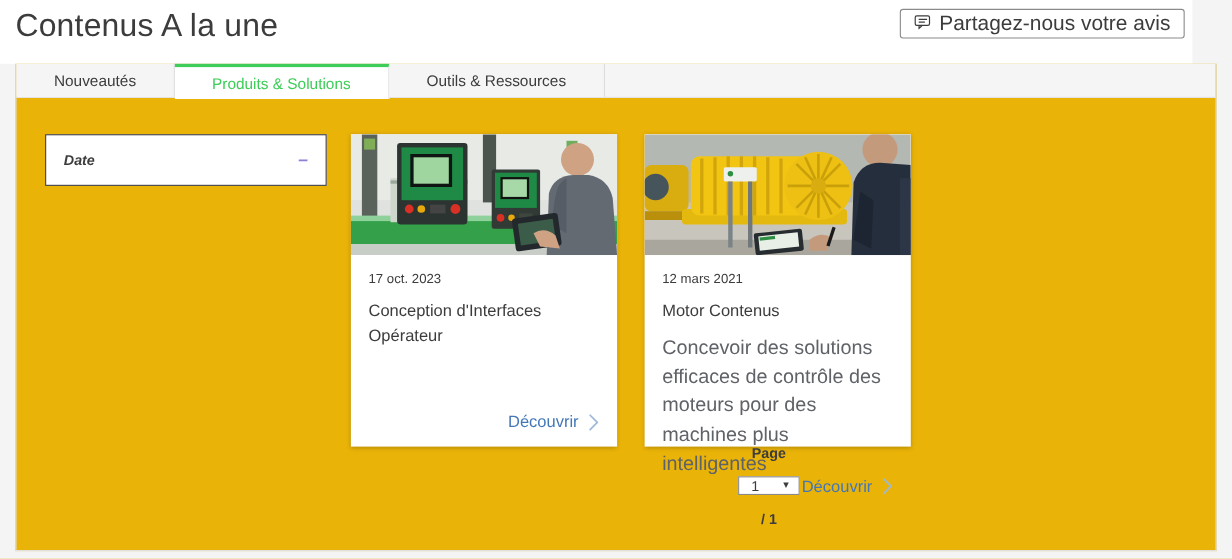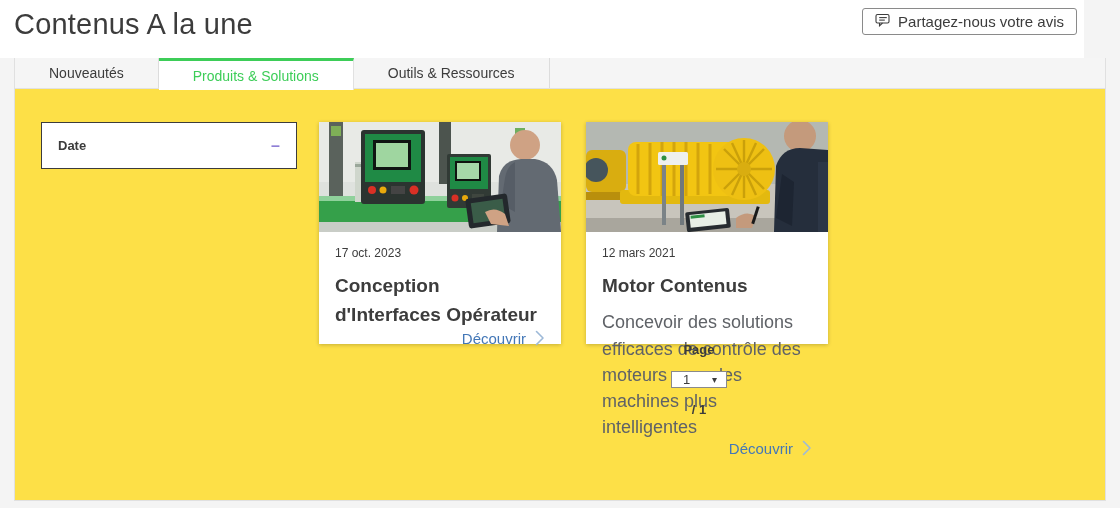--- a/index.html
+++ b/index.html
@@ -16,27 +16,27 @@
     background:#ffffff;
   }
   .page-title {
     position:absolute; left:14px; top:8px;
     font-size:29px; font-weight:400; color:#3c3c3c; letter-spacing:0.2px;
   }
   .feedback-btn {
     position:absolute; right:7px; top:8px; height:27px;
     display:flex; align-items:center; gap:7px;
     background:#fff; border:1px solid #8a8a8a; border-radius:3px;
-    padding:0 12px; font-size:15px; color:#3c3c3c; cursor:pointer;
+    padding:0 12px; font-size:19px; color:#3c3c3c; cursor:pointer;
     font-family:"Liberation Sans", sans-serif;
   }
   
   .panel {
     position:absolute; top:58px; left:14px; width:1092px; height:443px;
-    background:#fde047;
+    background:#eab308;
     border-left:1px solid #e0e0e0; border-right:1px solid #e0e0e0;
     border-bottom:1px solid #e0e0e0;
   }
   .tabbar {
     display:flex; height:31px; background:#f5f5f5;
     border-bottom:1px solid #e1e1e1;
   }
   .tab {
     display:flex; align-items:center; justify-content:center;
     padding:0 34px; font-size:14px; color:#3c3c3c; cursor:pointer;
@@ -50,47 +50,47 @@
   
   .content { padding:16px 26px 0 26px; display:block; }
   .filters-row { display:flex; align-items:center; gap:11px; height:18px; }
   .filters-label { font-size:12px; color:#3c3c3c; }
   .body-row { display:flex; margin-top:17px; }
   
   .filter-col { width:256px; flex:0 0 256px; margin-right:22px; }
   .filter-group-header {
     border:1px solid #3c3c3c; height:47px; background:#fff;
     display:flex; align-items:center; justify-content:space-between;
-    padding:0 16px; cursor:pointer;
+    padding:0 16px; cursor:pointer;font-style:italic;
   }
   .filter-group-name { font-size:13px; font-weight:bold; color:#3c3c3c; }
   .minus-glyph { color:#8f7fd6; font-size:16px; font-weight:bold; line-height:1; }
   .filter-select {
     height:30px; background:#fff; display:flex; align-items:center;
     padding:0 16px; box-shadow:0 2px 5px rgba(0,0,0,0.18);
     border-radius:0 0 4px 4px; cursor:pointer; margin-right:1px;
   }
   .filter-select-label { font-size:12.5px; color:#1a1a1a; }
   .filter-select svg { margin-left:36px; }
   
   .cards-col { flex:1; }
   .cards-row { display:flex; gap:25px; }
   .card {
-    width:242px; height:222px; background:#fff;
+    width:242px; height:284px; background:#fff;
     box-shadow:0 1px 4px rgba(0,0,0,0.22);
     display:flex; flex-direction:column; cursor:pointer;
   }
   .card-img { width:242px; height:110px; overflow:hidden; flex:0 0 110px; }
   .card-img svg { display:block; }
   .card-body {
     flex:1; display:flex; flex-direction:column;
     padding:14px 16px 14px 16px;
   }
   .card-date { font-size:12px; color:#3c3c3c; margin-bottom:11px; }
-  .card-title { font-size:19px; font-weight:bold; color:#3c3c3c; line-height:1.55; }
+  .card-title { font-size:15px; font-weight:normal; color:#3c3c3c; line-height:1.55; }
   .card-desc { font-size:18px; color:#5f6267; line-height:1.45; margin-top:9px; }
   .card-cta {
     margin-top:auto; display:flex; align-items:center; justify-content:flex-end;
     gap:9px; color:#4377b7; font-size:15px;
   }
   
   .pagination {
     margin-top:17px; display:flex; align-items:center; justify-content:center;
     gap:14px; height:36px;flex-direction:column;
   }

